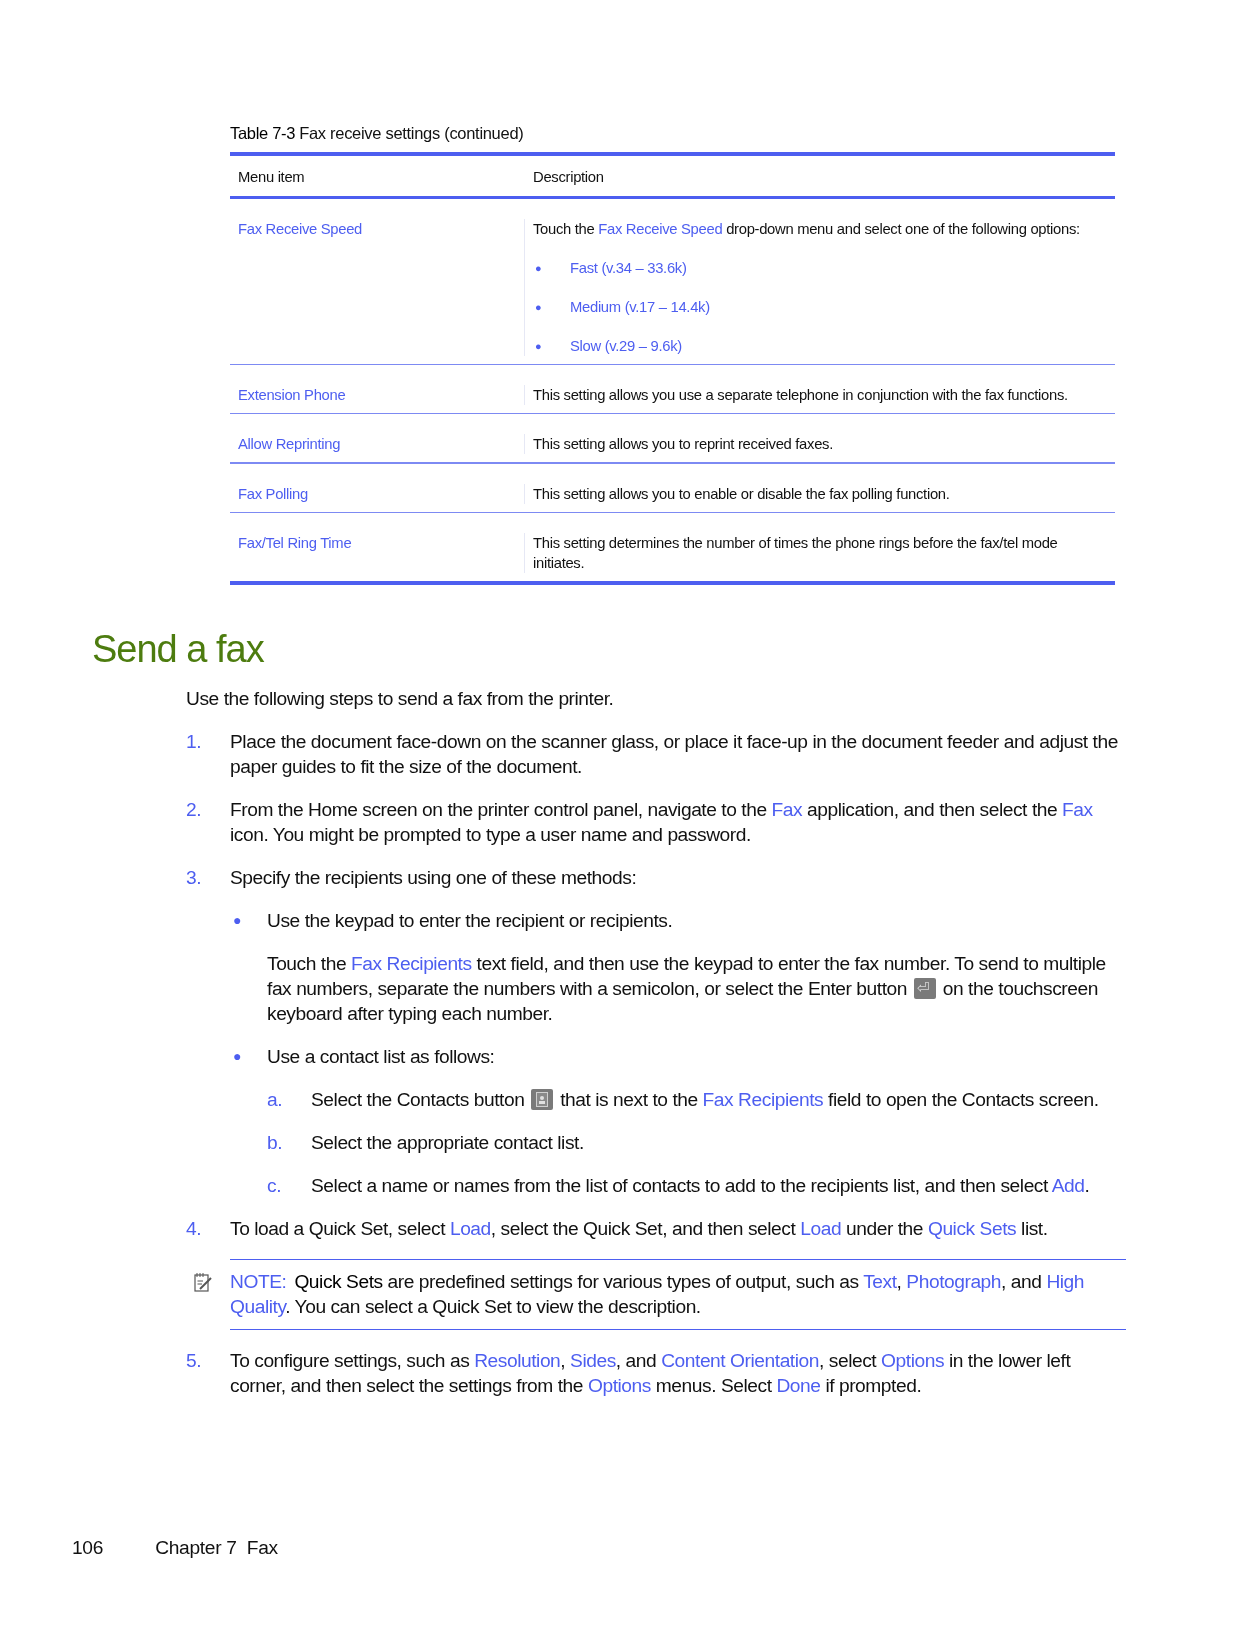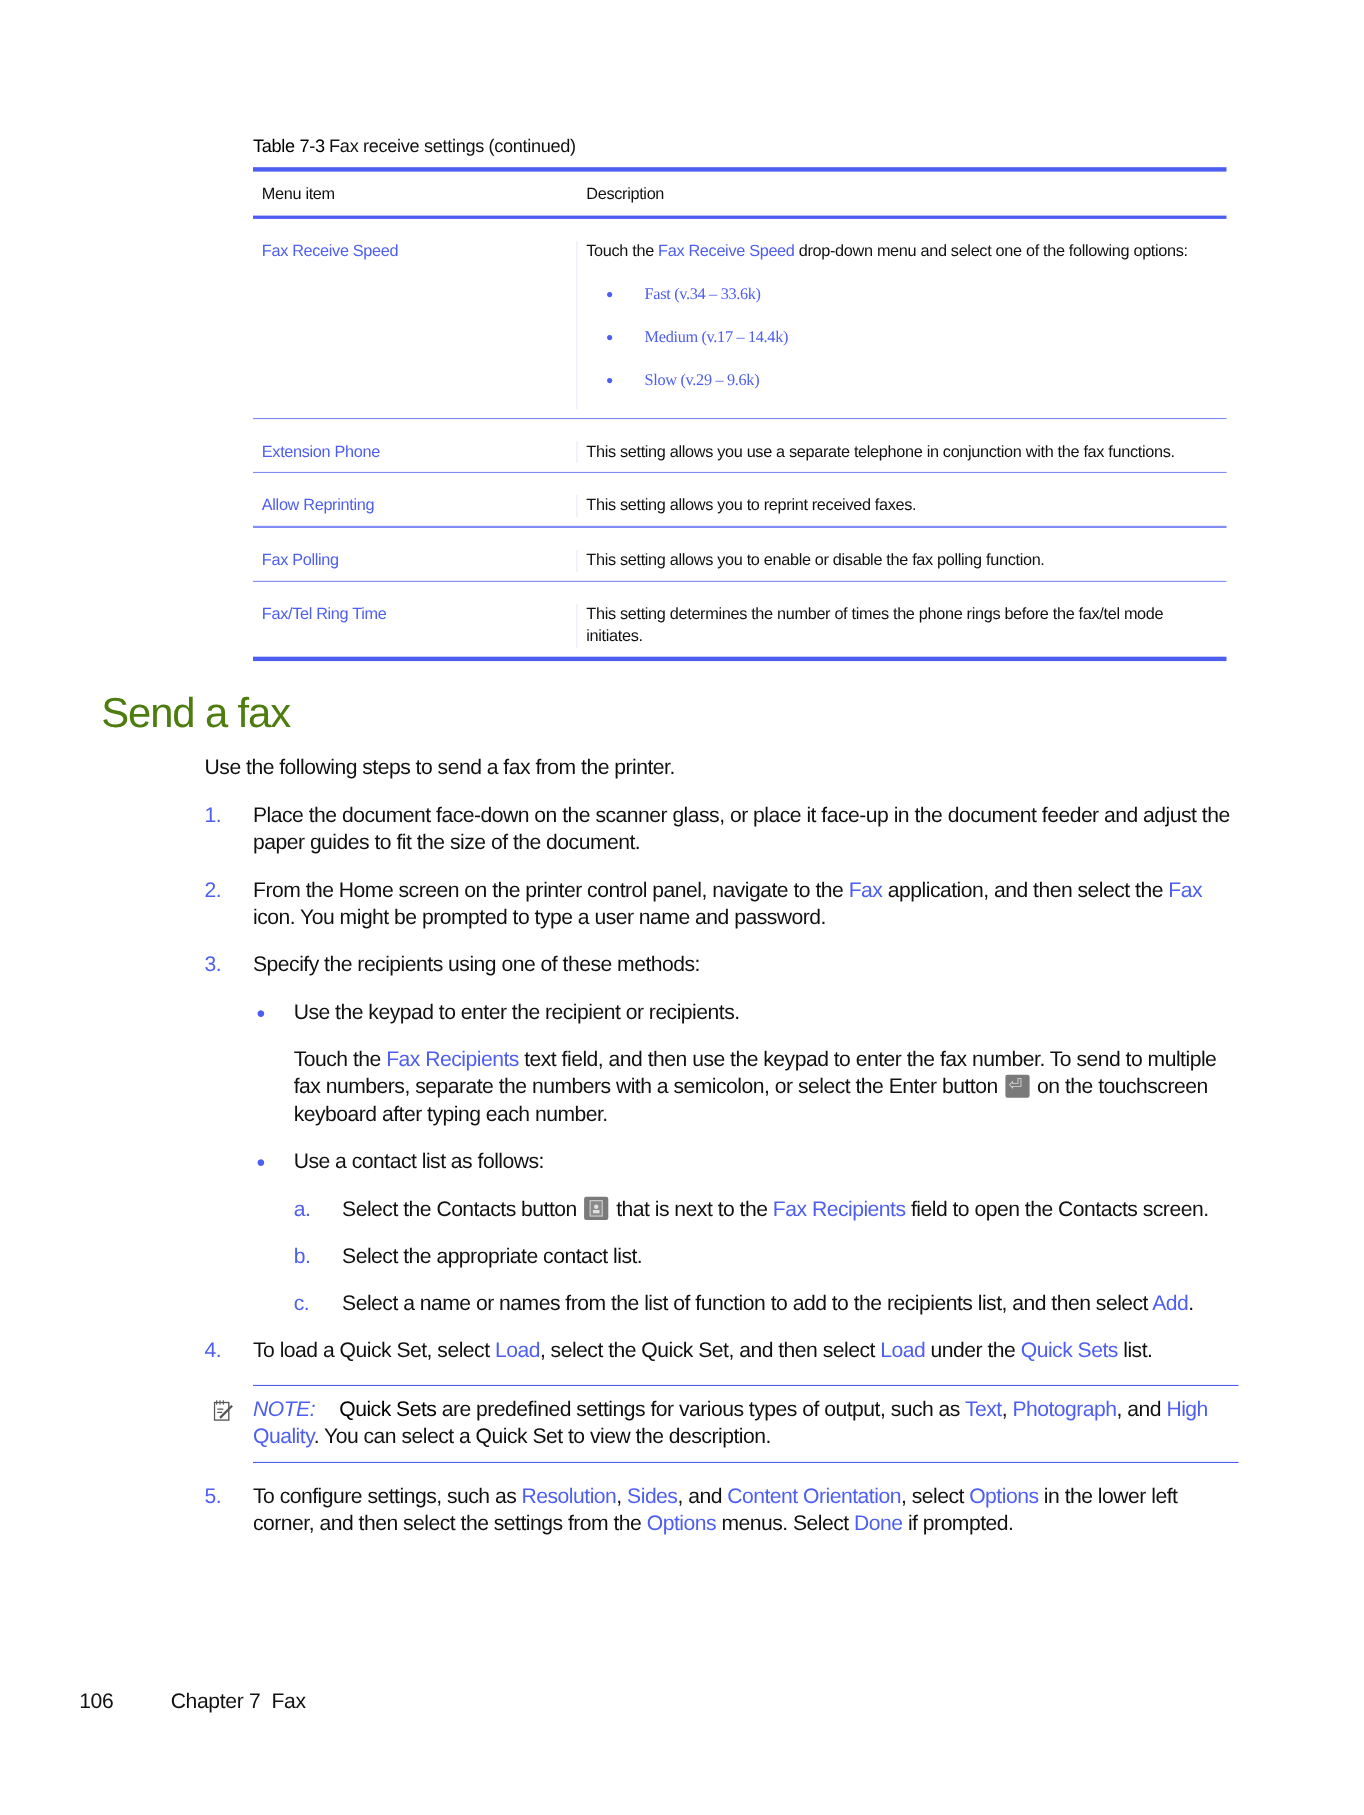--- a/index.html
+++ b/index.html
@@ -13,21 +13,21 @@
   .tbl-title .num { color: #000000; margin-right: 4px; }
   .tbl { left: 230px; top: 152px; width: 885px; }
   .rule-thick { height: 4px; background: #4d5ef0; }
   .rule-mid { height: 3px; background: #4d5ef0; }
   .rule-thin { height: 1px; background: #7d8af3; }
   .row { display: flex; font-size: 14.8px; letter-spacing: -0.3px; line-height: 20px; }
   .row .c1 { width: 295px; padding-left: 8px; box-sizing: border-box; border-right: 1px solid #e6e8f5; }
   .row .c2 { flex: 1; padding-left: 8px; padding-right: 20px; box-sizing: border-box; }
   .hdr { padding: 11px 0 9px 0; }
   .body-row { padding: 20px 0 8px 0; }
-  .opts { list-style: none; margin: 16px; padding: 0; font-family: Liberation Serif, serif; }
+  .opts { list-style: none; margin: 0; padding: 0; }
   .opts li { position: relative; padding-left: 37px; margin-top: 19px; color: #4d5ef0; }
   .opts li::before { content: "●"; position: absolute; left: 2px; top: 0; font-size: 11px; color: #4d5ef0; }
 
   
   .h1 { left: 92px; top: 628px; font-size: 38px; color: #4d7c0f; letter-spacing: -1px; font-weight: normal; margin: 0; }
   .body { left: 186px; top: 686px; width: 940px; font-size: 19.2px; letter-spacing: -0.45px; line-height: 25px; }
   .p { margin: 0 0 18px 0; }
   .step { position: relative; padding-left: 44px; margin-bottom: 18px; }
   .step .n { position: absolute; left: 0; top: 0; color: #4d5ef0; }
   .bul { position: relative; padding-left: 81px; margin-bottom: 18px; }
@@ -35,21 +35,21 @@
   .subpara { padding-left: 81px; margin-bottom: 18px; }
   .alpha { position: relative; padding-left: 125px; margin-bottom: 18px; }
   .alpha .l { position: absolute; left: 81px; top: 0; color: #4d5ef0; }
   .iconbox { display: inline-block; vertical-align: -4px; width: 22px; height: 21px; background: #7a7a7a; border-radius: 2px; position: relative; margin: 0 2px; }
   .enter-glyph { position: absolute; left: 3px; top: 1px; color: #d8d8d8; font-size: 15px; line-height: 18px; }
   .contact-glyph { position: absolute; left: 5px; top: 3px; width: 12px; height: 15px; border: 1px solid #d0d0d0; box-sizing: border-box; background: #8a8a8a; }
   .contact-glyph::after { content: ""; position: absolute; left: 3px; top: 3px; width: 4px; height: 4px; background: #e0e0e0; border-radius: 50%; }
   .contact-glyph::before { content: ""; position: absolute; left: 2px; top: 8px; width: 6px; height: 3px; background: #e0e0e0; }
   .note { position: relative; margin: 0 0 18px 44px; border-top: 1.5px solid #4d5ef0; border-bottom: 1.5px solid #4d5ef0; padding: 9px 0 10px 0; }
   .note .note-icon { position: absolute; left: -36px; top: 12px; width: 18px; height: 20px; }
-  .note .lbl { color: #4d5ef0; margin-right: 22px; font-style: italic; }
+  .note .lbl { color: #4d5ef0; margin-right: 8px; }
   .note .strong { color: #000; }
   .footer { left: 72px; top: 1537px; font-size: 19.2px; letter-spacing: -0.3px; }
   .footer .chap { margin-left: 52px; }
 </style>
 </head>
 <body>
 
 <div class="abs tbl-title">
   <span class="num">Table 7-3</span><span>Fax receive settings  (continued)</span>
 </div>
@@ -141,21 +141,21 @@
     <span>Select the Contacts button </span><span class="iconbox"><span class="contact-glyph"></span></span><span> that is next to the </span><span class="blue">Fax Recipients</span><span> field to open the Contacts screen.</span>
   </div>
 
   <div class="alpha">
     <span class="l">b.</span>
     <span>Select the appropriate contact list.</span>
   </div>
 
   <div class="alpha">
     <span class="l">c.</span>
-    <span>Select a name or names from the list of function to add to the recipients list, and then select </span><span class="blue">Add</span><span>.</span>
+    <span>Select a name or names from the list of contacts to add to the recipients list, and then select </span><span class="blue">Add</span><span>.</span>
   </div>
 
   <div class="step">
     <span class="n">4.</span>
     <span>To load a Quick Set, select </span><span class="blue">Load</span><span>, select the Quick Set, and then select </span><span class="blue">Load</span><span> under the </span><span class="blue">Quick Sets</span><span> list.</span>
   </div>
 
   <div class="note">
     <svg class="note-icon" viewBox="0 0 18 20">
       <rect x="1" y="3" width="13" height="16" fill="none" stroke="#555" stroke-width="1.2"></rect>

